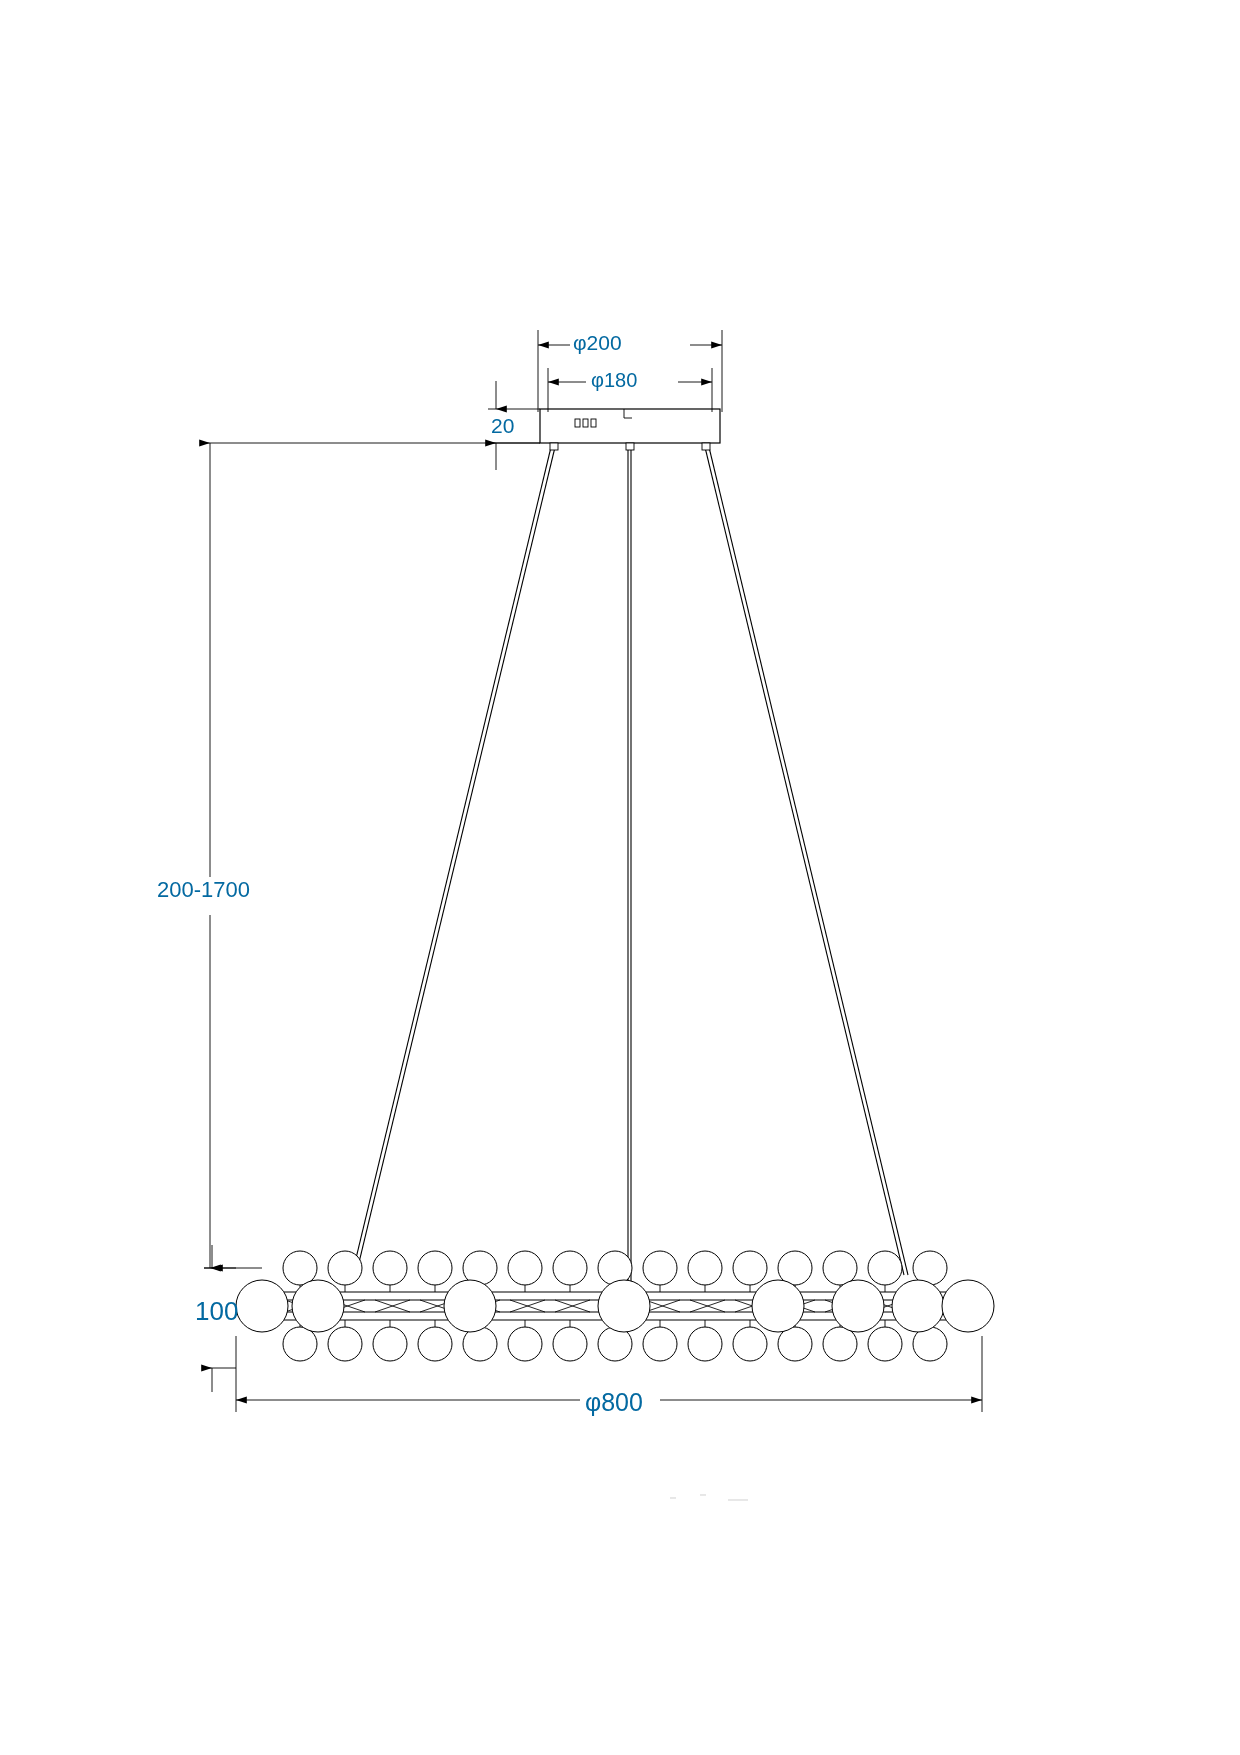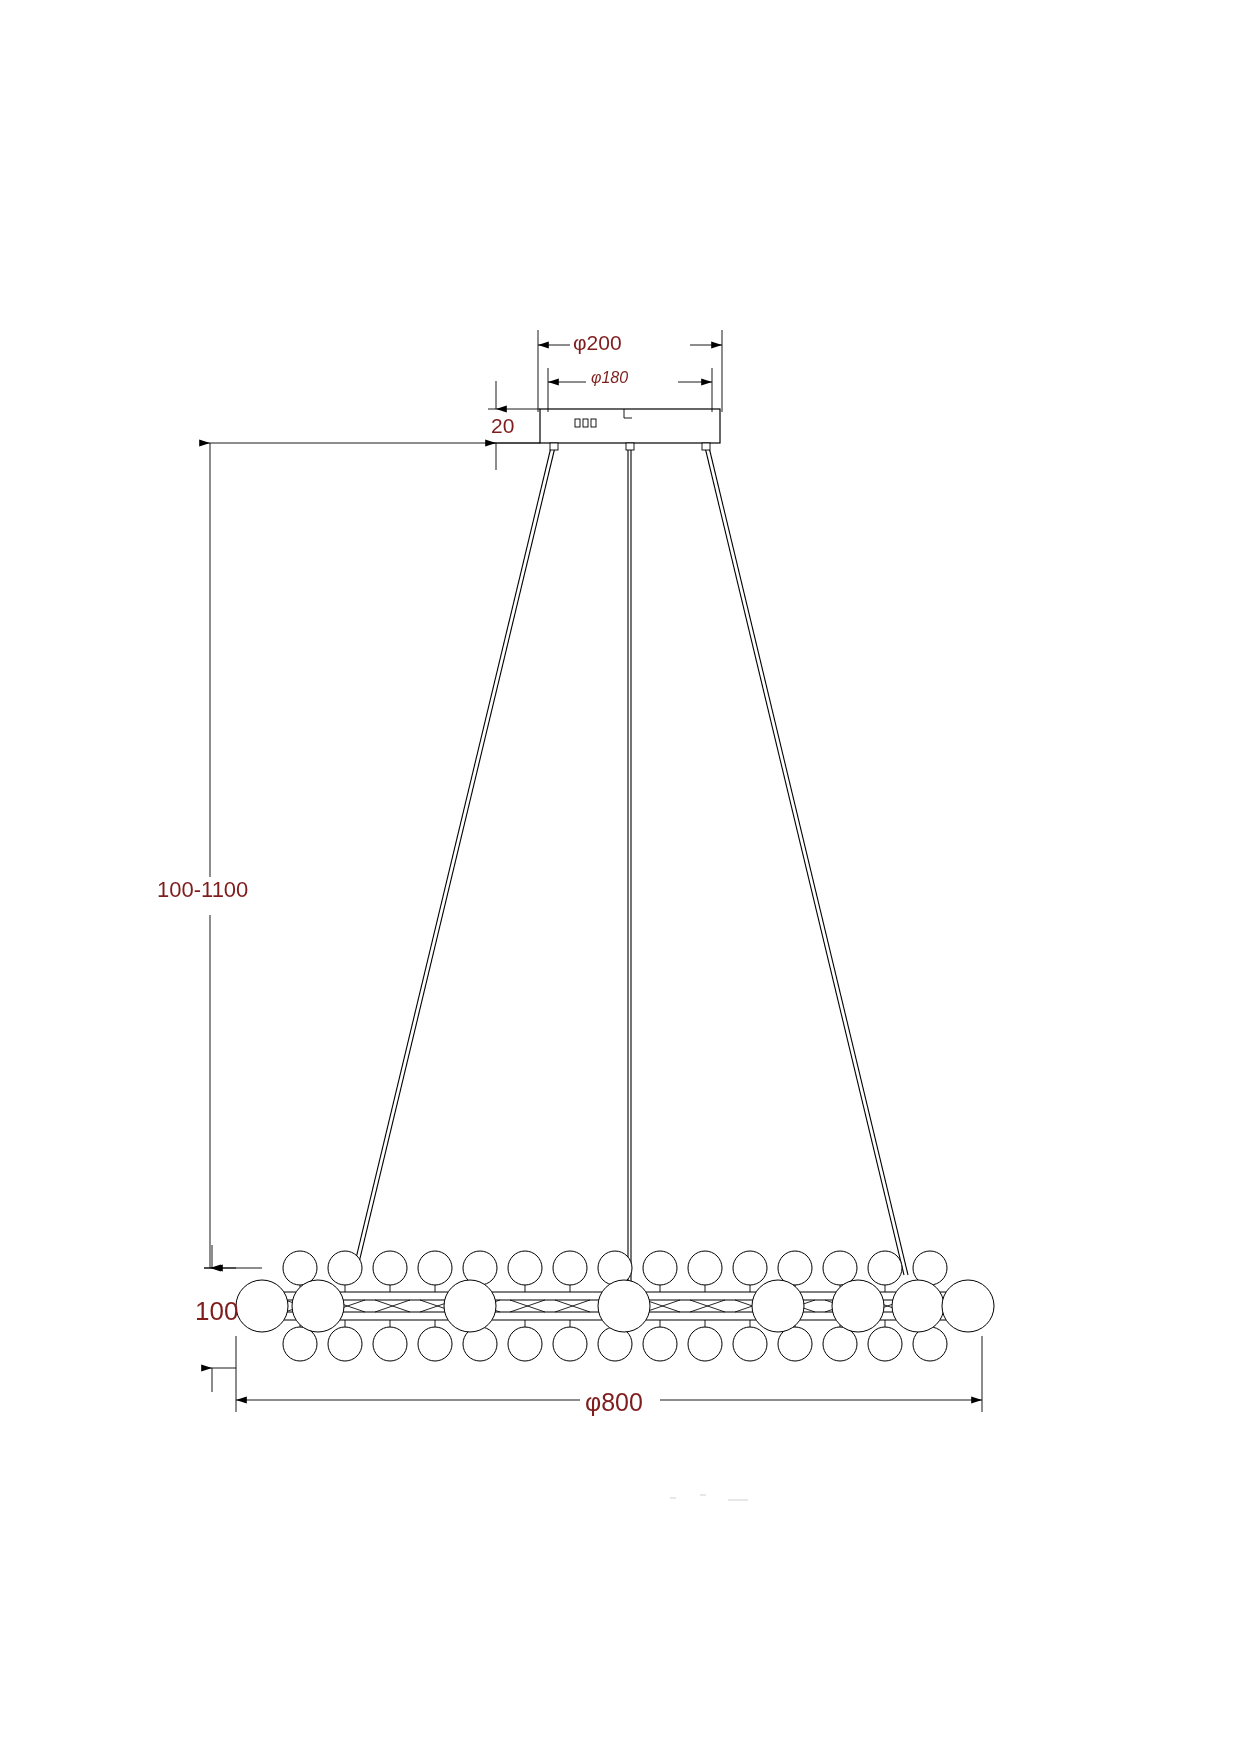--- a/index.html
+++ b/index.html
@@ -20,25 +20,25 @@
   #drawing {
     position: absolute;
     left: 0;
     top: 0;
     width: 1240px;
     height: 1755px;
   }
   .dim-label {
     position: absolute;
     font-family: "Liberation Sans", sans-serif;
-    color: #7f1d1d;
+    color: #0369a1;
     white-space: nowrap;
   }
   .lbl-d200 { left: 573px; top: 331px; font-size: 21px; }
-  .lbl-d180 { left: 591px; top: 369px; font-size: 16px; font-style: italic; }
+  .lbl-d180 { left: 591px; top: 369px; font-size: 20px; }
   .lbl-40   { left: 491px; top: 414px; font-size: 21px; }
   .lbl-drop { left: 157px; top: 877px; font-size: 22px; }
   .lbl-100  { left: 195px; top: 1296px; font-size: 26px; }
   .lbl-d800 { left: 585px; top: 1388px; font-size: 25px; }
 </style>
 </head>
 <body>
 
 <div id="sheet">
 
@@ -237,17 +237,17 @@
         <line x1="670" y1="1498" x2="676" y2="1498"></line>
         <line x1="700" y1="1495" x2="706" y2="1495"></line>
         <line x1="728" y1="1500" x2="748" y2="1500"></line>
       </g>
     </g>
   </svg>
 
   <div class="dim-label lbl-d200">φ200</div>
   <div class="dim-label lbl-d180">φ180</div>
   <div class="dim-label lbl-40">20</div>
-  <div class="dim-label lbl-drop">100-1100</div>
+  <div class="dim-label lbl-drop">200-1700</div>
   <div class="dim-label lbl-100">100</div>
   <div class="dim-label lbl-d800">φ800</div>
 
 </div>
 
 </body></html>

